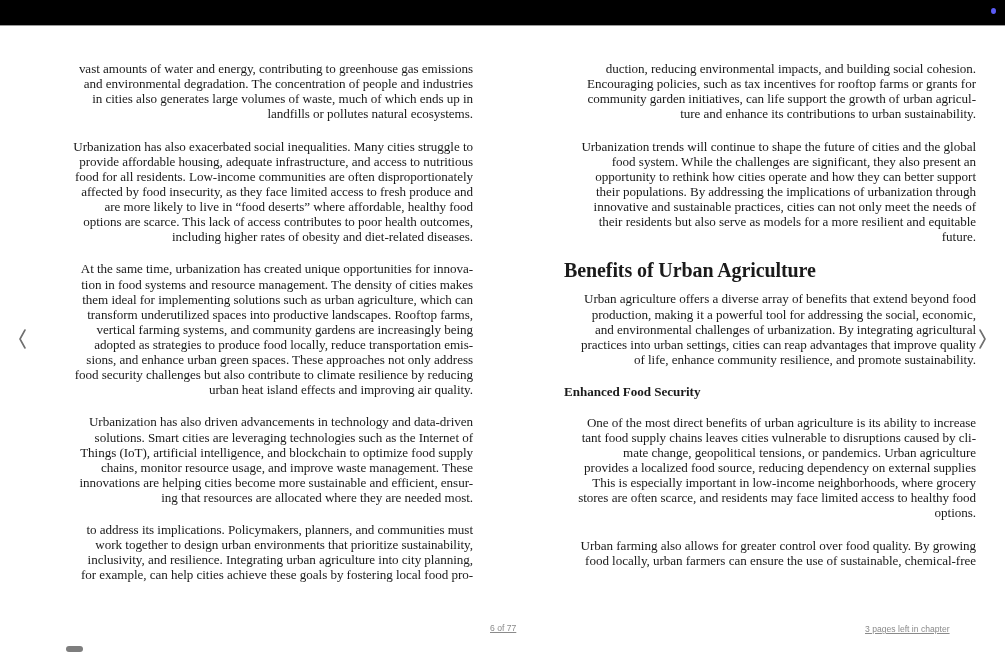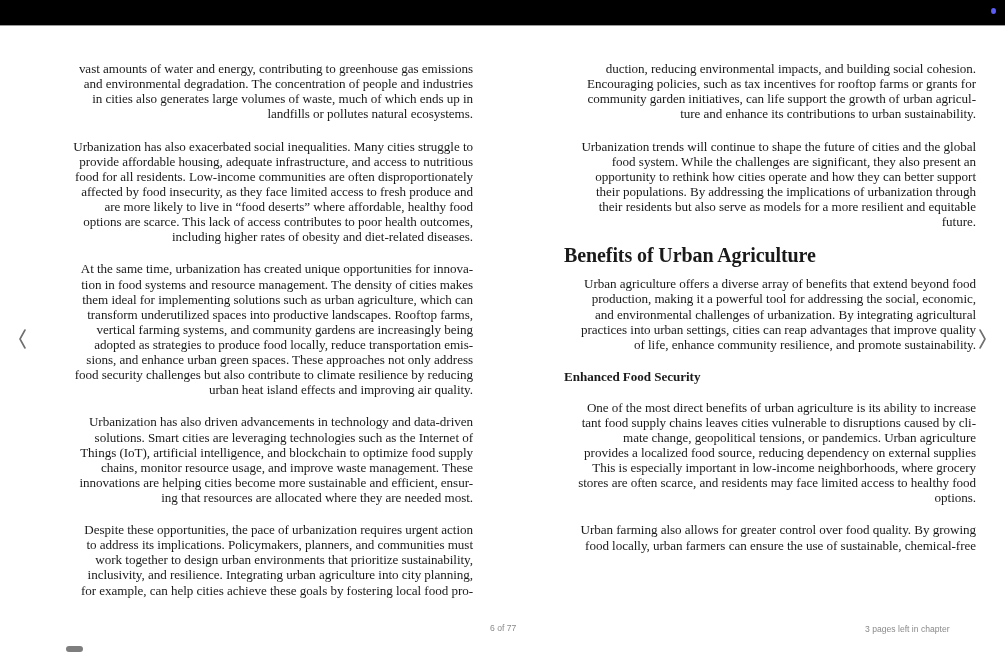--- a/index.html
+++ b/index.html
@@ -66,20 +66,21 @@
       height: 34px;
       cursor: pointer;
     }
     .nav-prev { left: 13px; }
     .nav-next { left: 972px; }
     .footer-text {
       position: absolute;
       font-family: "Liberation Sans", "DejaVu Sans", sans-serif;
       font-size: 8.6px;
       color: #8a8a8a;
+      text-decoration: underline;
     }
     .page-indicator { left: 490px; top: 623px; }
     .chapter-remaining { left: 865px; top: 624px; }
     .scroll-handle {
       position: absolute;
       left: 66px;
       top: 646px;
       width: 17px;
       height: 6px;
       border-radius: 3px;
@@ -122,41 +123,41 @@
     </p>
     <p>
       <span class="line">Urbanization has also driven advancements in technology and data-driven</span>
       <span class="line">solutions. Smart cities are leveraging technologies such as the Internet of</span>
       <span class="line">Things (IoT), artificial intelligence, and blockchain to optimize food supply</span>
       <span class="line">chains, monitor resource usage, and improve waste management. These</span>
       <span class="line">innovations are helping cities become more sustainable and efficient, ensur-</span>
       <span class="line">ing that resources are allocated where they are needed most.</span>
     </p>
     <p>
-      <span class="line">Despite these opportunities, the pace of urbanization requires urgent action</span>
       <span class="line">to address its implications. Policymakers, planners, and communities must</span>
       <span class="line">work together to design urban environments that prioritize sustainability,</span>
       <span class="line">inclusivity, and resilience. Integrating urban agriculture into city planning,</span>
       <span class="line">for example, can help cities achieve these goals by fostering local food pro-</span>
     </p>
   </div>
 
 <div class="column col-right">
   <div id="right-before">
       <p>
         <span class="line">duction, reducing environmental impacts, and building social cohesion.</span>
         <span class="line">Encouraging policies, such as tax incentives for rooftop farms or grants for</span>
         <span class="line">community garden initiatives, can life support the growth of urban agricul-</span>
         <span class="line">ture and enhance its contributions to urban sustainability.</span>
       </p>
       <p>
         <span class="line">Urbanization trends will continue to shape the future of cities and the global</span>
         <span class="line">food system. While the challenges are significant, they also present an</span>
         <span class="line">opportunity to rethink how cities operate and how they can better support</span>
         <span class="line">their populations. By addressing the implications of urbanization through</span>
+        <span class="line">innovative and sustainable practices, cities can not only meet the needs of</span>
         <span class="line">their residents but also serve as models for a more resilient and equitable</span>
         <span class="line">future.</span>
       </p>
     </div>
   <h2 class="section-heading">Benefits of Urban Agriculture</h2>
   <div id="right-intro">
       <p>
         <span class="line">Urban agriculture offers a diverse array of benefits that extend beyond food</span>
         <span class="line">production, making it a powerful tool for addressing the social, economic,</span>
         <span class="line">and environmental challenges of urbanization. By integrating agricultural</span>

